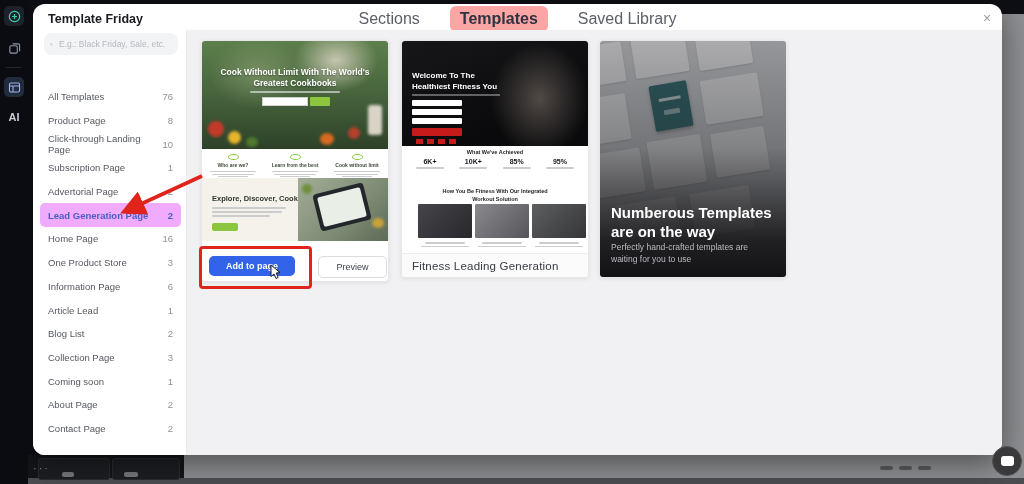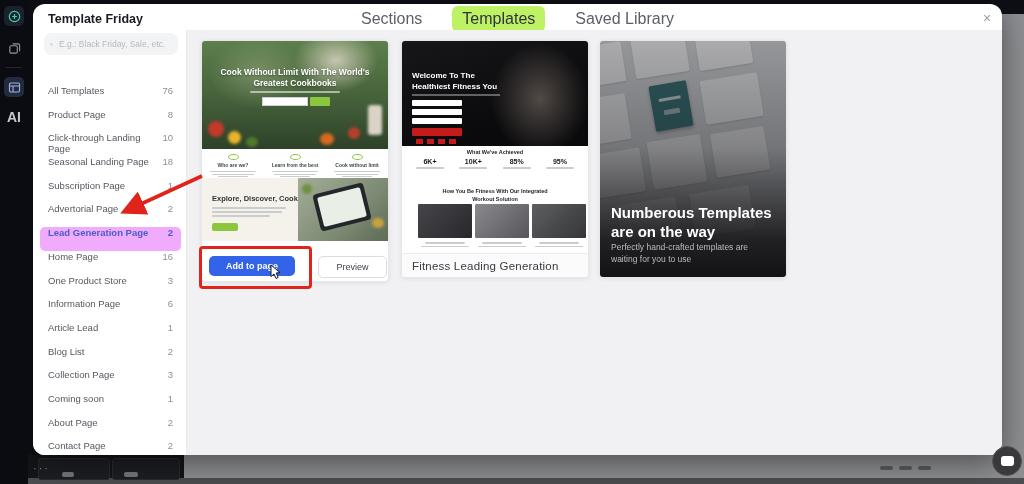--- a/index.html
+++ b/index.html
@@ -22,29 +22,29 @@
   .chat{left:992px;top:446px;width:28px;height:28px;border-radius:50%;background:#39393b;border:1px solid #535356;z-index:8;display:flex;align-items:center;justify-content:center;}
   .chat .bub{width:13px;height:10px;background:#fff;border-radius:3px;position:relative;}
   .chat .bub:after{content:"";position:absolute;left:3px;bottom:-3px;border:3px solid transparent;border-top-color:#fff;}
   
   .modal{left:33px;top:4px;width:969px;height:451px;background:#ffffff;border-radius:12px;z-index:4;
          box-shadow:0 8px 30px rgba(0,0,0,.45);}
   .m-title{left:15px;top:8px;font-size:12.5px;font-weight:700;color:#1a1c22;}
   .m-close{left:944px;top:4px;width:20px;height:20px;color:#9a9ca3;font-size:14px;line-height:20px;text-align:center;cursor:default;}
   .tabs{left:0;right:0;top:5px;display:flex;justify-content:center;gap:20px;align-items:center;height:20px;}
   .tab{font-size:16px;color:#5b5f66;padding:4px 10px;border-radius:6px;position:relative;}
-  .tab.active{background:#bef264;color:#2e3340;font-weight:400;}
+  .tab.active{background:#fca5a5;color:#2e3340;font-weight:700;}
   .tab.active:after{content:"";position:absolute;left:2px;right:2px;bottom:-6px;height:2.5px;background:#7b85cf;border-radius:2px;}
   
   .sidebar{left:0;top:26px;width:153px;height:425px;background:#fff;border-radius:0 0 0 12px;}
   .search{left:11px;top:3px;width:134px;height:22px;background:#f3f4f6;border-radius:8px;display:flex;align-items:center;padding:0 6px;box-sizing:border-box;gap:4px;}
   .search input{border:0;background:transparent;outline:none;font-size:8.5px;color:#555;width:112px;font-family:"Liberation Sans",sans-serif;}
   .search input::placeholder{color:#b4b8bf;}
   .navlist{left:7px;top:55px;width:141px;}
-  .nav-item{height:23.7px;display:flex;justify-content:space-between;padding:0 8px;border-radius:5px;}
+  .nav-item{height:23.7px;display:flex;align-items:center;justify-content:space-between;padding:0 8px;border-radius:5px;}
   .nav-item .lbl{font-size:9.5px;color:#54585f;}
   .nav-item .cnt{font-size:9.5px;color:#8c9097;}
   .nav-item.selected{background:#f0abfc;}
   .nav-item.selected .lbl,.nav-item.selected .cnt{color:#4a5cc8;font-weight:700;}
   
   .content{left:153px;top:26px;width:816px;height:425px;background:#f1f1f3;border-left:1px solid #ebebed;border-radius:0 0 12px 0;box-sizing:border-box;}
   .card{top:10px;width:188px;background:#fff;border:1px solid #e7e7ea;border-radius:4px;box-shadow:0 1px 4px rgba(0,0,0,.08);overflow:hidden;box-sizing:border-box;}
   .tline{background:#caccce;border-radius:1px;}
   
   .hero1{left:0;top:0;width:186px;height:108px;overflow:hidden;
@@ -105,21 +105,21 @@
       </svg>
   </div>
   <div style="width:16px;height:1px;background:#23262f;margin:9px auto;"></div>
   <div class="tool" style="background:#222a3e;">
     <svg width="13" height="13" viewBox="0 0 14 14">
         <rect x="1.6" y="2.2" width="10.8" height="9.6" rx="1.5" fill="none" stroke="#9fb3e8" stroke-width="1.2"></rect>
         <path d="M1.6 5.4h10.8M5.4 5.4V11.8" stroke="#9fb3e8" stroke-width="1.2"></path>
       </svg>
   </div>
   <div class="tool" style="margin-top:10px;">
-    <span style="font-size:14px;font-weight:700;color:#c6c9d4;">AI</span>
+    <span style="font-size:11px;font-weight:700;color:#c6c9d4;">AI</span>
   </div>
 </div>
 
 <div class="abs behind-right"></div>
 <div class="abs behind-bottom-dark"></div>
 <div class="abs behind-bottom-grey"></div>
 <div class="abs behind-baseline"></div>
 <div class="abs bcard" style="left:38px;width:70px;"></div>
 <div class="abs bcard" style="left:112px;width:66px;"></div>
 <div class="abs bpill" style="left:62px;width:12px;"></div>
@@ -156,24 +156,20 @@
           <span class="lbl">All Templates</span>
           <span class="cnt">76</span>
         </div>
       <div class="nav-item">
           <span class="lbl">Product Page</span>
           <span class="cnt">8</span>
         </div>
       <div class="nav-item">
           <span class="lbl">Click-through Landing Page</span>
           <span class="cnt">10</span>
-        </div>
-      <div class="nav-item">
-          <span class="lbl">Seasonal Landing Page</span>
-          <span class="cnt">18</span>
         </div>
       <div class="nav-item">
           <span class="lbl">Subscription Page</span>
           <span class="cnt">1</span>
         </div>
       <div class="nav-item">
           <span class="lbl">Advertorial Page</span>
           <span class="cnt">2</span>
         </div>
       <div class="nav-item selected">

